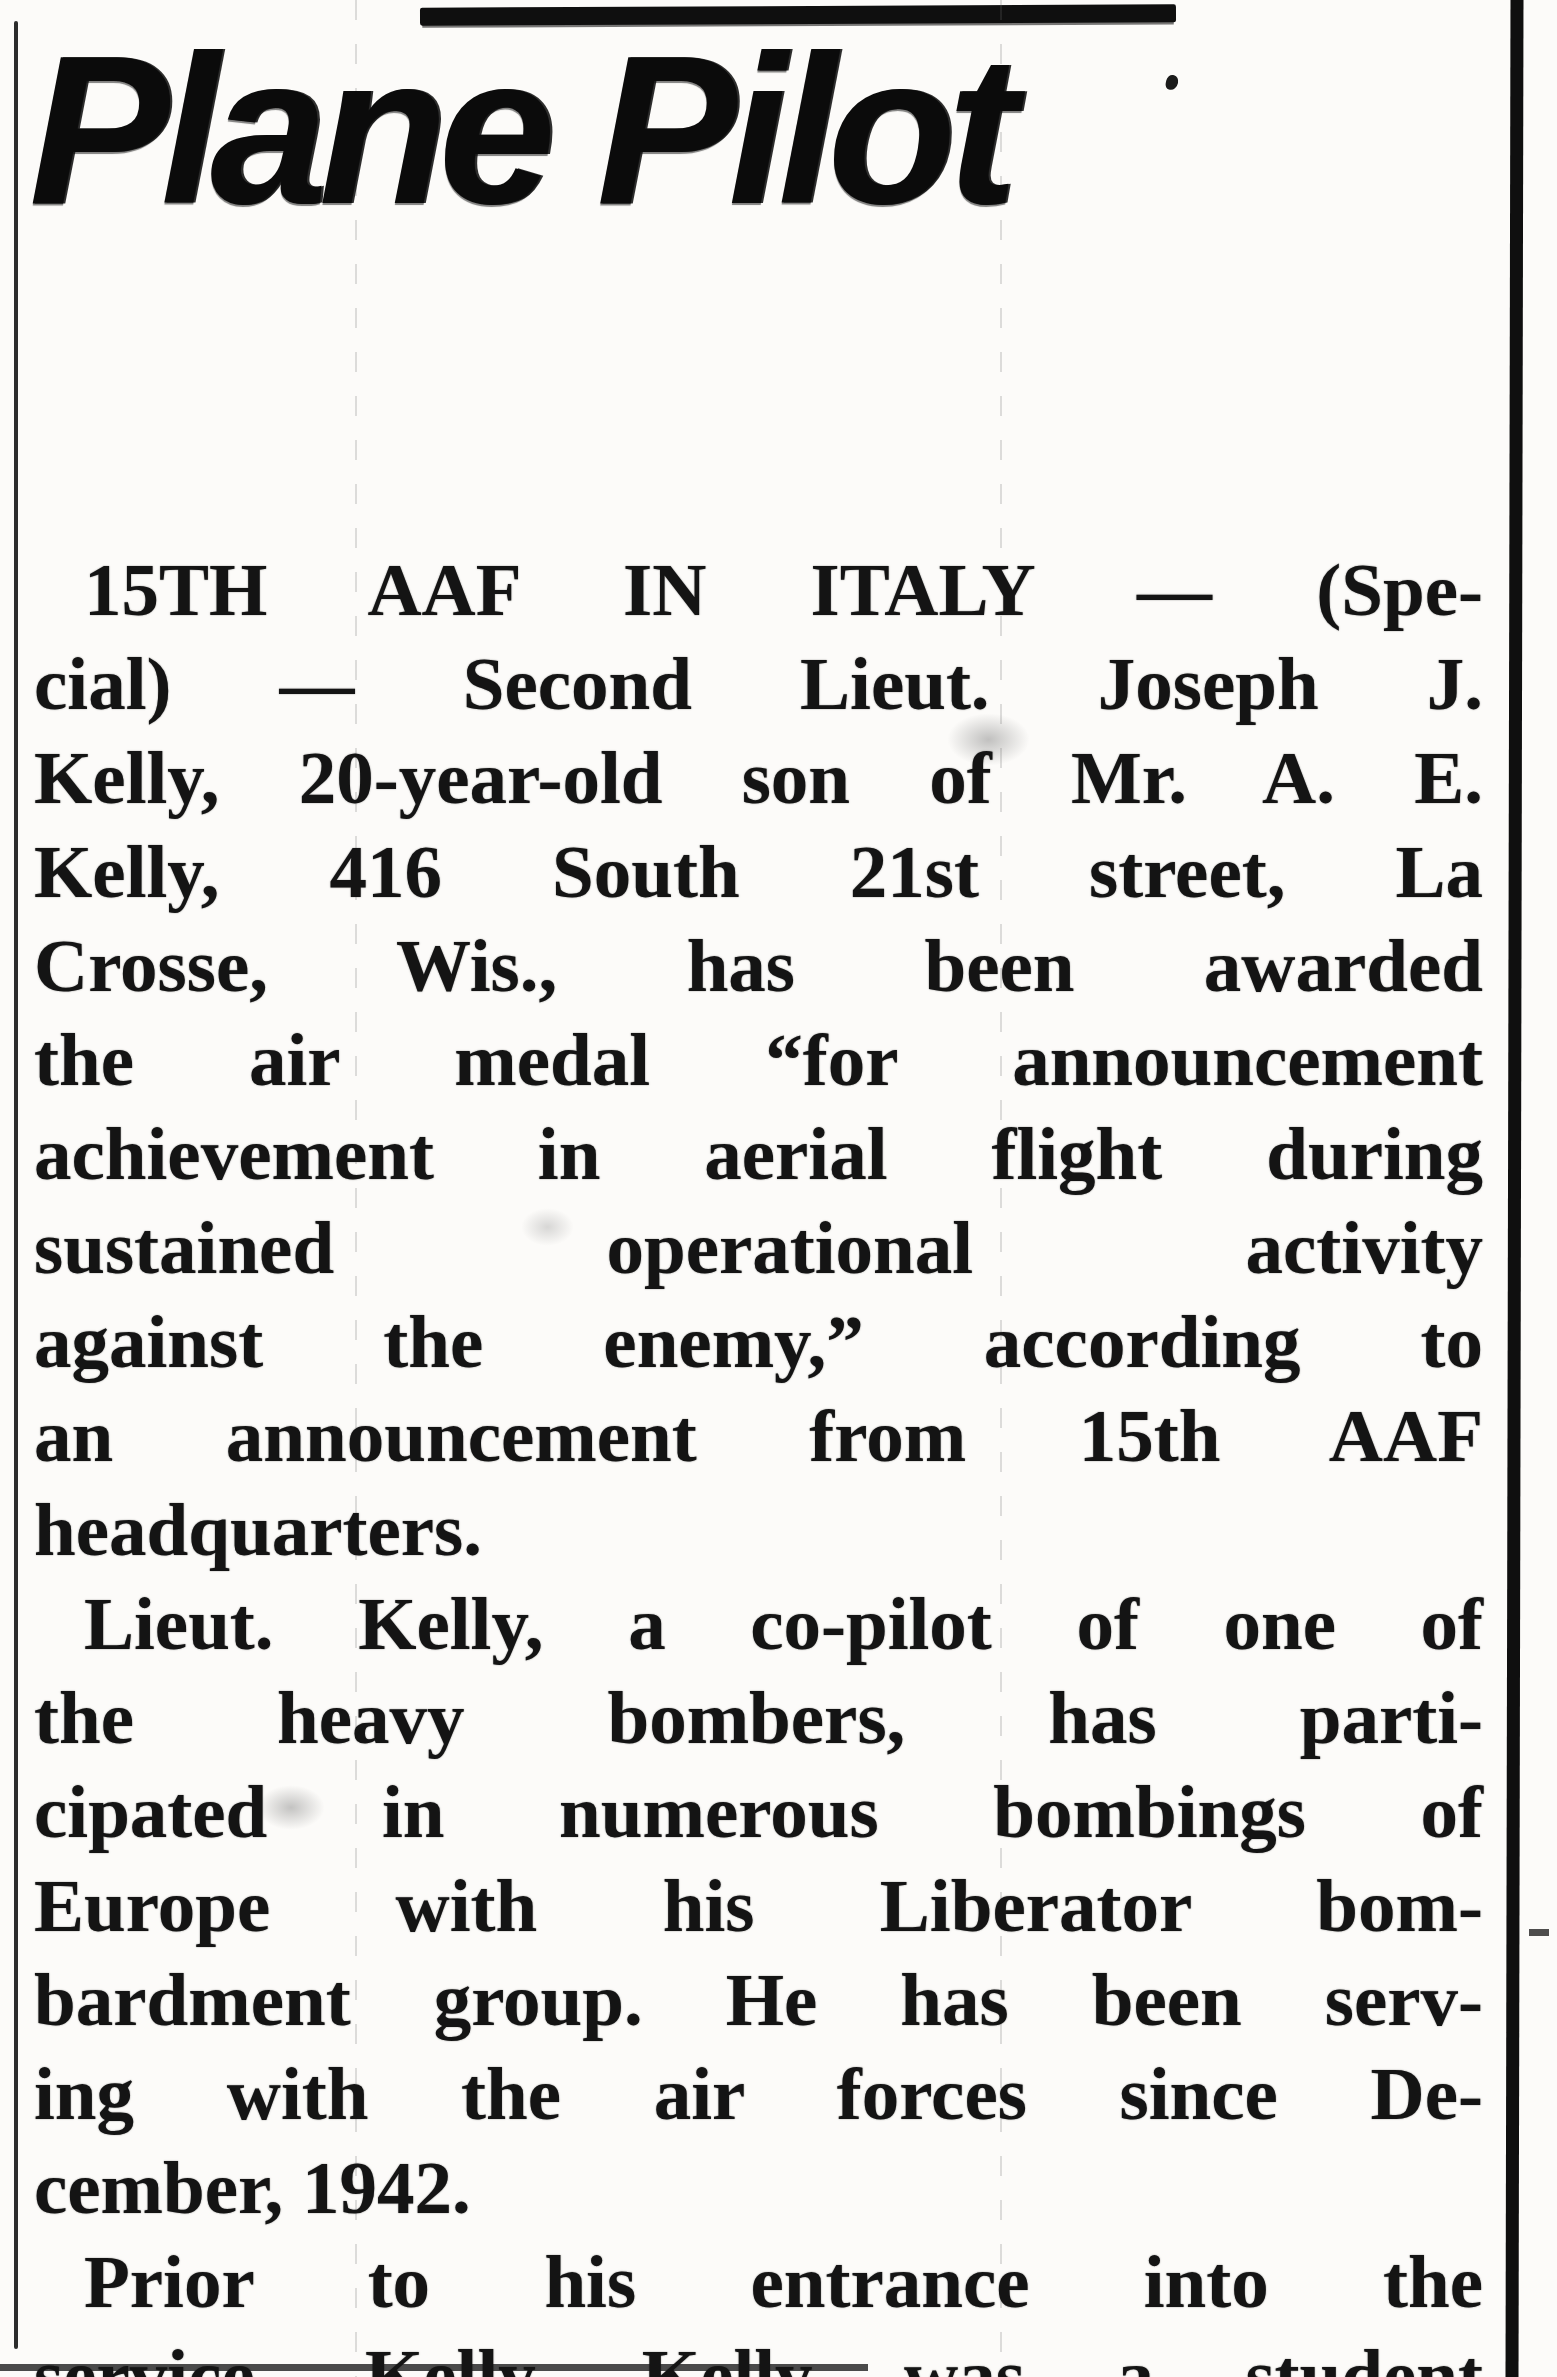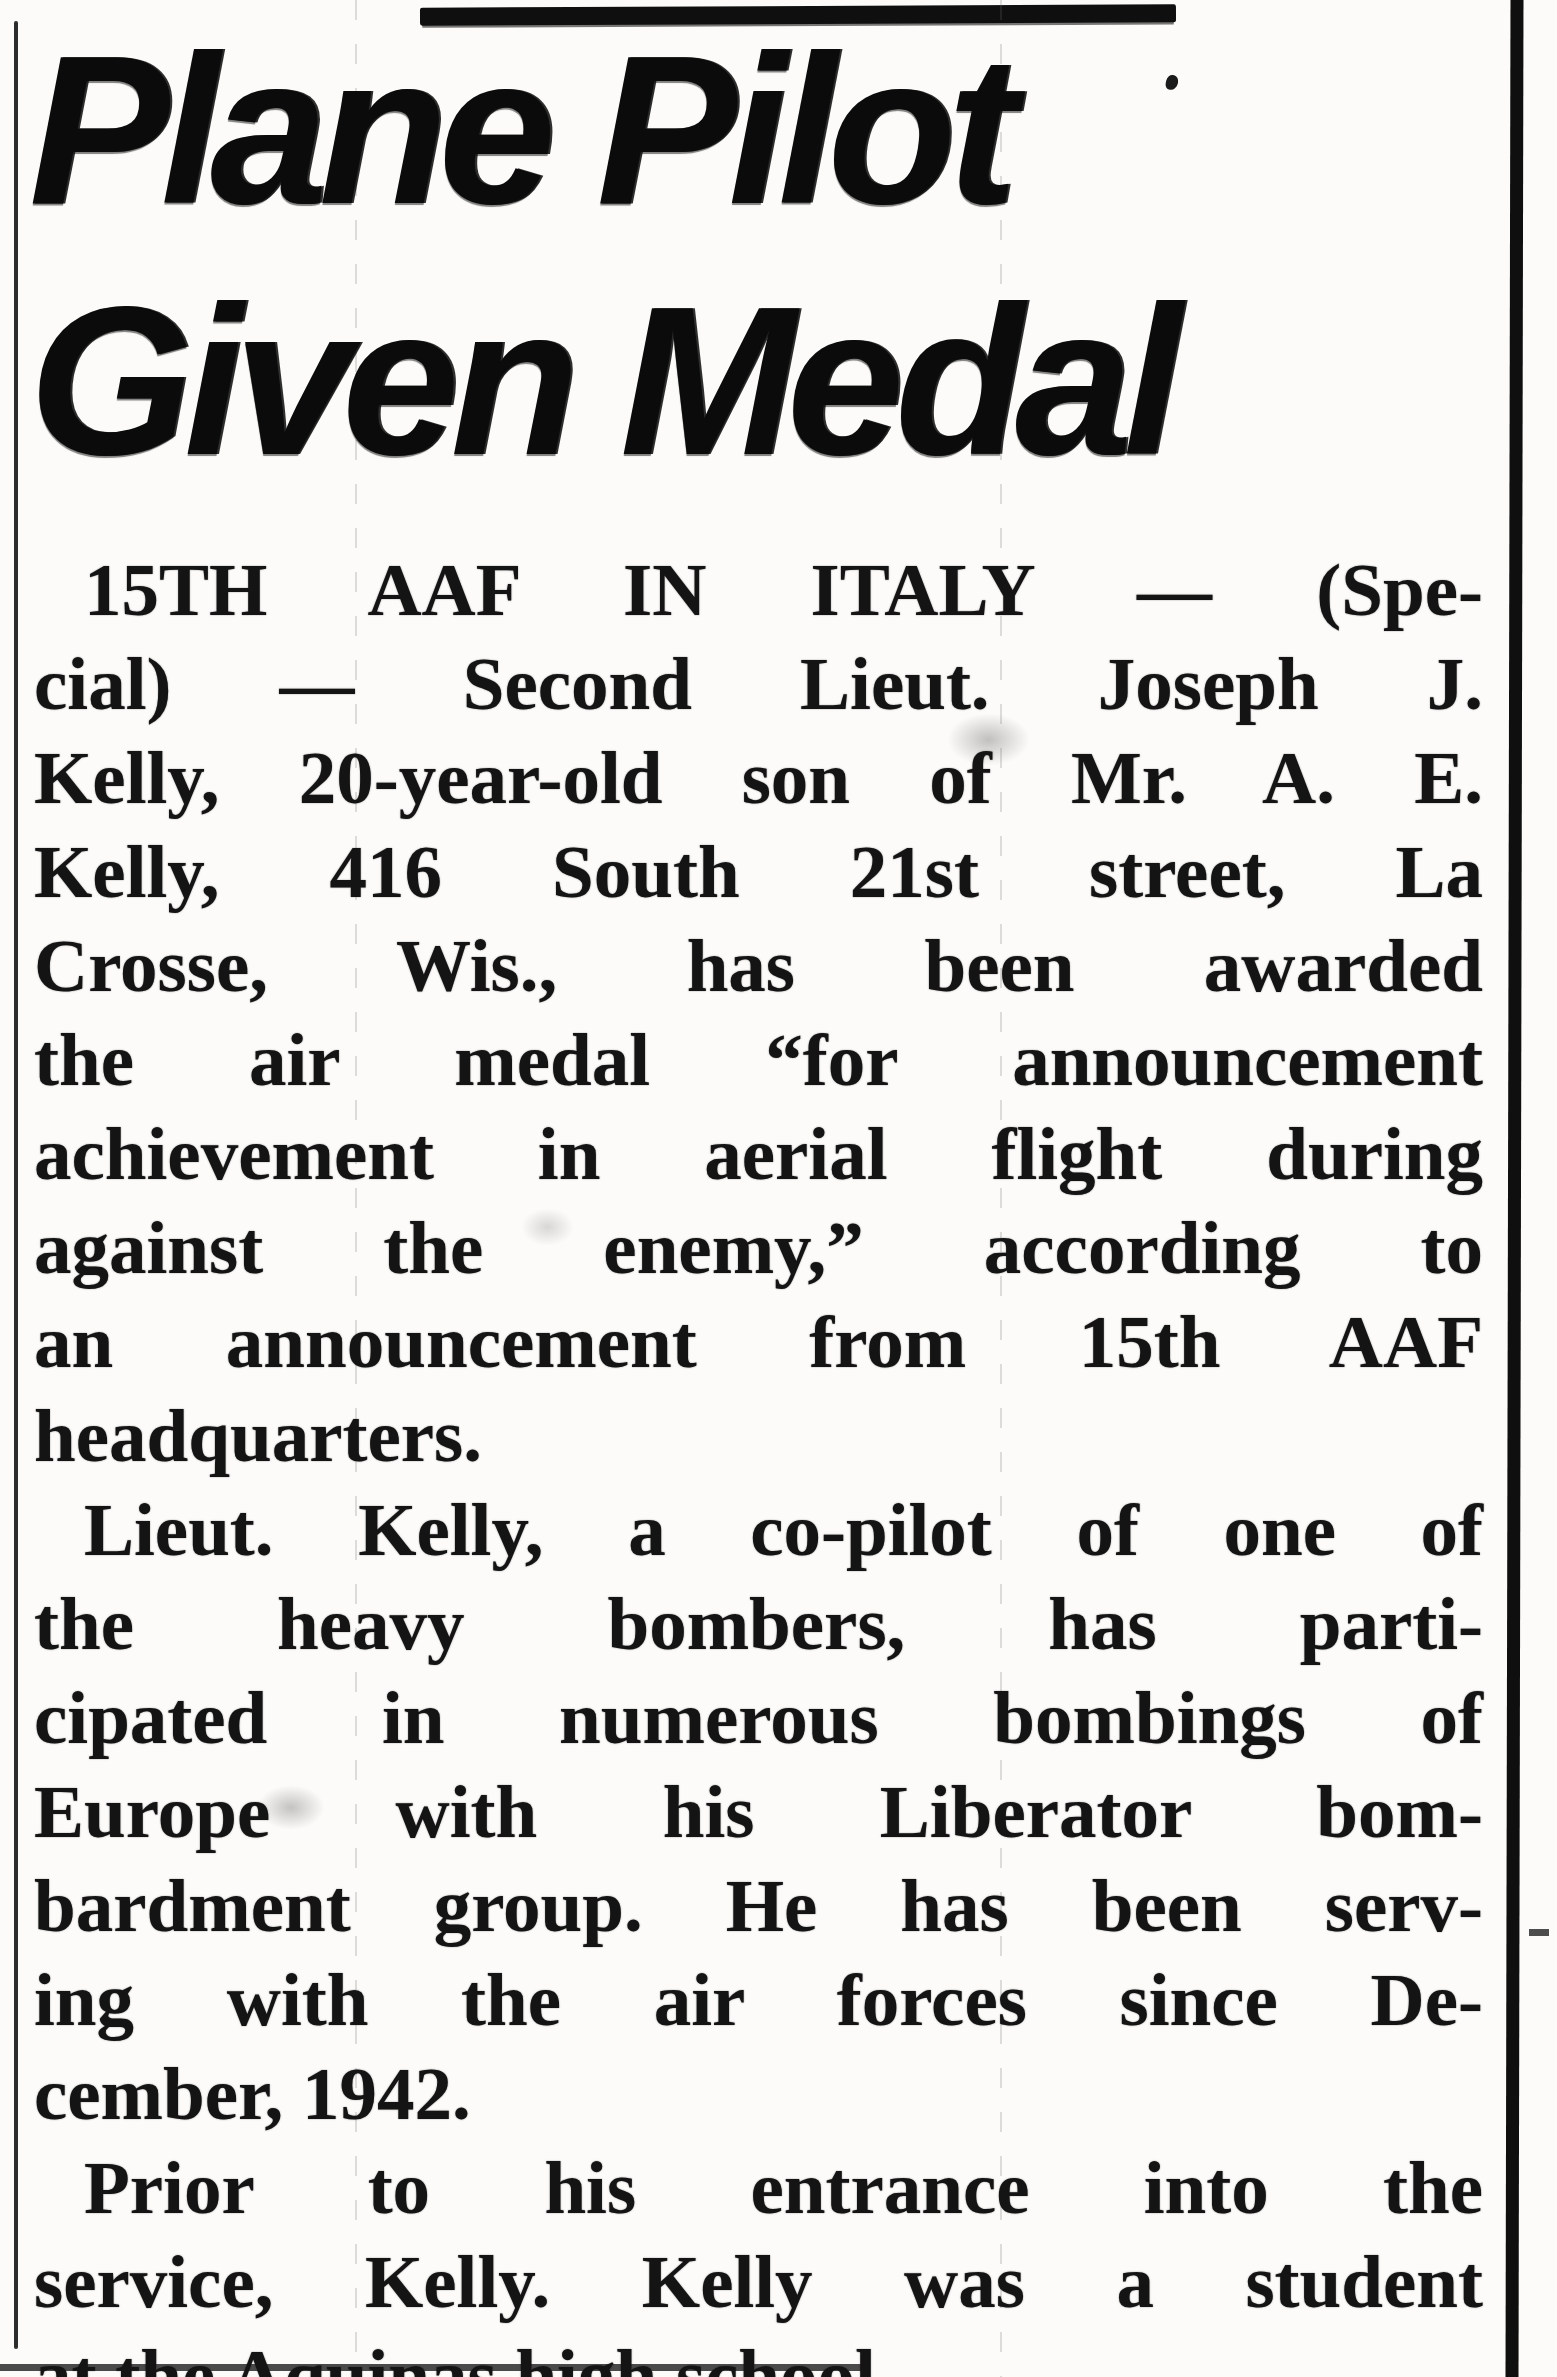--- a/index.html
+++ b/index.html
@@ -62,31 +62,31 @@
   <div class="fold f1"></div>
   <div class="fold f2"></div>
   <div class="smudge s1"></div>
   <div class="smudge s2"></div>
   <div class="smudge s3"></div>
   <div class="artifact-dot"></div>
   <div class="artifact-dash"></div>
 
   <h1 class="headline">
     <div>Plane Pilot</div>
-    <div>Given Medal</div>
   </h1>
 
   <div class="body-col" id="article-body">
       <div class="line first">15TH AAF IN ITALY — (Spe-</div>
       <div class="line">cial) — Second Lieut. Joseph J.</div>
       <div class="line">Kelly, 20-year-old son of Mr. A. E.</div>
       <div class="line">Kelly, 416 South 21st street, La</div>
       <div class="line">Crosse, Wis., has been awarded</div>
       <div class="line">the air medal “for announcement</div>
       <div class="line">achievement in aerial flight during</div>
+      <div class="line">sustained operational activity</div>
       <div class="line">against the enemy,” according to</div>
       <div class="line">an announcement from 15th AAF</div>
       <div class="line last">headquarters.</div>
       <div class="line first">Lieut. Kelly, a co-pilot of one of</div>
       <div class="line">the heavy bombers, has parti-</div>
       <div class="line">cipated in numerous bombings of</div>
       <div class="line">Europe with his Liberator bom-</div>
       <div class="line">bardment group. He has been serv-</div>
       <div class="line">ing with the air forces since De-</div>
       <div class="line last">cember, 1942.</div>

